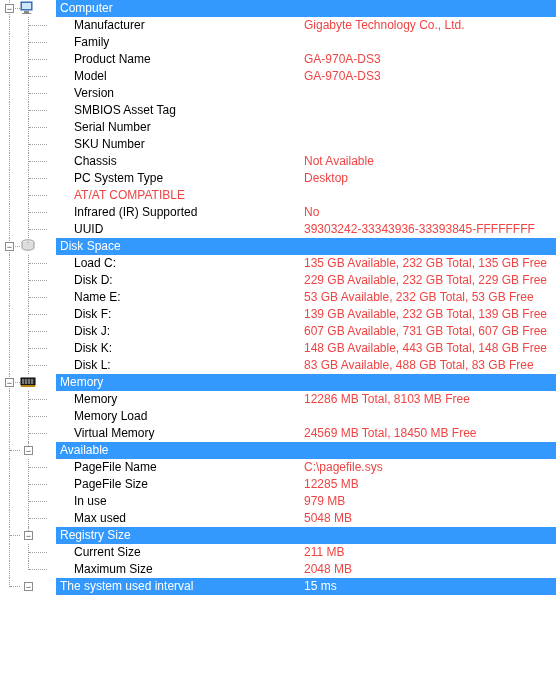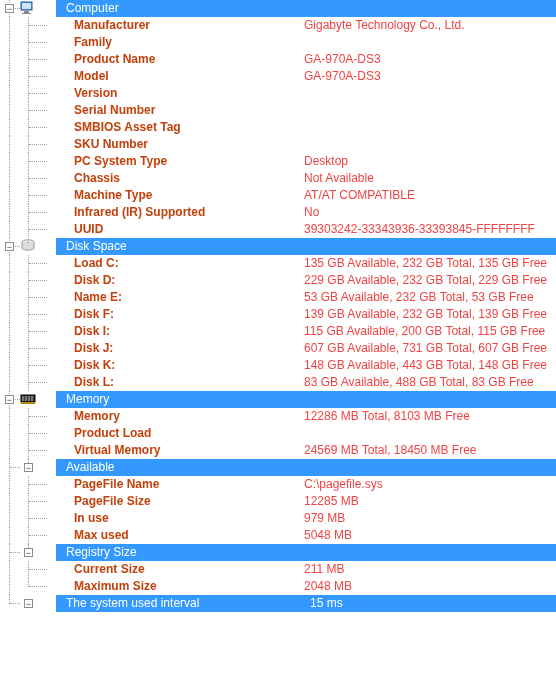--- a/index.html
+++ b/index.html
@@ -50,31 +50,31 @@
   .gutter .toggle.lvl2 { left: 24px; }
   .gutter .icon {
     position: absolute;
     width: 16px; height: 16px;
     left: 20px; top: 0;
   }
   .header {
     flex: 1;
     background: #3399ff;
     color: #fff;
-    padding-left: 10px;
+    padding-left: 4px;
     display: flex;
   }
   .header .lbl { width: 244px; flex: 0 0 244px; }
   .header .val { flex: 1; }
   .prop {
     flex: 1;
     display: flex;
     padding-left: 18px;
   }
-  .prop .lbl { width: 230px; flex: 0 0 230px; color: #c2410c; font-weight: bold; }
+  .prop .lbl { width: 230px; flex: 0 0 230px; color: #000000; }
   .prop .val { flex: 1; color: #ef4444; }
 
   
   svg { display: block; }
 </style>
 </head>
 <body>
 
 <div class="tree" id="tree">
     <div class="row">
@@ -150,76 +150,75 @@
         <span class="val"></span>
       </div>
     </div>
     <div class="row">
       <div class="gutter">
         <span class="v1"></span>
         <span class="v2"></span>
         <span class="h"></span>
       </div>
       <div class="prop">
+        <span class="lbl">SMBIOS Asset Tag</span>
+        <span class="val"></span>
+      </div>
+    </div>
+    <div class="row">
+      <div class="gutter">
+        <span class="v1"></span>
+        <span class="v2"></span>
+        <span class="h"></span>
+      </div>
+      <div class="prop">
         <span class="lbl">Serial Number</span>
         <span class="val"></span>
       </div>
     </div>
     <div class="row">
       <div class="gutter">
         <span class="v1"></span>
         <span class="v2"></span>
         <span class="h"></span>
       </div>
       <div class="prop">
-        <span class="lbl">SMBIOS Asset Tag</span>
-        <span class="val"></span>
-      </div>
-    </div>
-    <div class="row">
-      <div class="gutter">
-        <span class="v1"></span>
-        <span class="v2"></span>
-        <span class="h"></span>
-      </div>
-      <div class="prop">
         <span class="lbl">SKU Number</span>
         <span class="val"></span>
       </div>
     </div>
     <div class="row">
       <div class="gutter">
         <span class="v1"></span>
         <span class="v2"></span>
         <span class="h"></span>
       </div>
       <div class="prop">
+        <span class="lbl">Chassis</span>
+        <span class="val">Not Available</span>
+      </div>
+    </div>
+    <div class="row">
+      <div class="gutter">
+        <span class="v1"></span>
+        <span class="v2"></span>
+        <span class="h"></span>
+      </div>
+      <div class="prop">
         <span class="lbl">PC System Type</span>
         <span class="val">Desktop</span>
       </div>
     </div>
     <div class="row">
       <div class="gutter">
         <span class="v1"></span>
         <span class="v2"></span>
         <span class="h"></span>
       </div>
       <div class="prop">
-        <span class="lbl">Chassis</span>
-        <span class="val">Not Available</span>
-      </div>
-    </div>
-    <div class="row">
-      <div class="gutter">
-        <span class="v1"></span>
-        <span class="v2"></span>
-        <span class="h"></span>
-      </div>
-      <div class="prop">
-        <span class="lbl">Machine Type</span>
         <span class="val">AT/AT COMPATIBLE</span>
       </div>
     </div>
     <div class="row">
       <div class="gutter">
         <span class="v1"></span>
         <span class="v2"></span>
         <span class="h"></span>
       </div>
       <div class="prop">
@@ -290,31 +289,20 @@
     </div>
     <div class="row">
       <div class="gutter">
         <span class="v1"></span>
         <span class="v2"></span>
         <span class="h"></span>
       </div>
       <div class="prop">
         <span class="lbl">Disk F:</span>
         <span class="val">139 GB Available, 232 GB Total, 139 GB Free</span>
-      </div>
-    </div>
-    <div class="row">
-      <div class="gutter">
-        <span class="v1"></span>
-        <span class="v2"></span>
-        <span class="h"></span>
-      </div>
-      <div class="prop">
-        <span class="lbl">Disk I:</span>
-        <span class="val">115 GB Available, 200 GB Total, 115 GB Free</span>
       </div>
     </div>
     <div class="row">
       <div class="gutter">
         <span class="v1"></span>
         <span class="v2"></span>
         <span class="h"></span>
       </div>
       <div class="prop">
         <span class="lbl">Disk J:</span>
@@ -374,21 +362,21 @@
         <span class="val">12286 MB Total, 8103 MB Free</span>
       </div>
     </div>
     <div class="row">
       <div class="gutter">
         <span class="v1"></span>
         <span class="v2"></span>
         <span class="h"></span>
       </div>
       <div class="prop">
-        <span class="lbl">Product Load</span>
+        <span class="lbl">Memory Load</span>
       </div>
     </div>
     <div class="row">
       <div class="gutter">
         <span class="v1"></span>
         <span class="v2"></span>
         <span class="h"></span>
       </div>
       <div class="prop">
         <span class="lbl">Virtual Memory</span>

